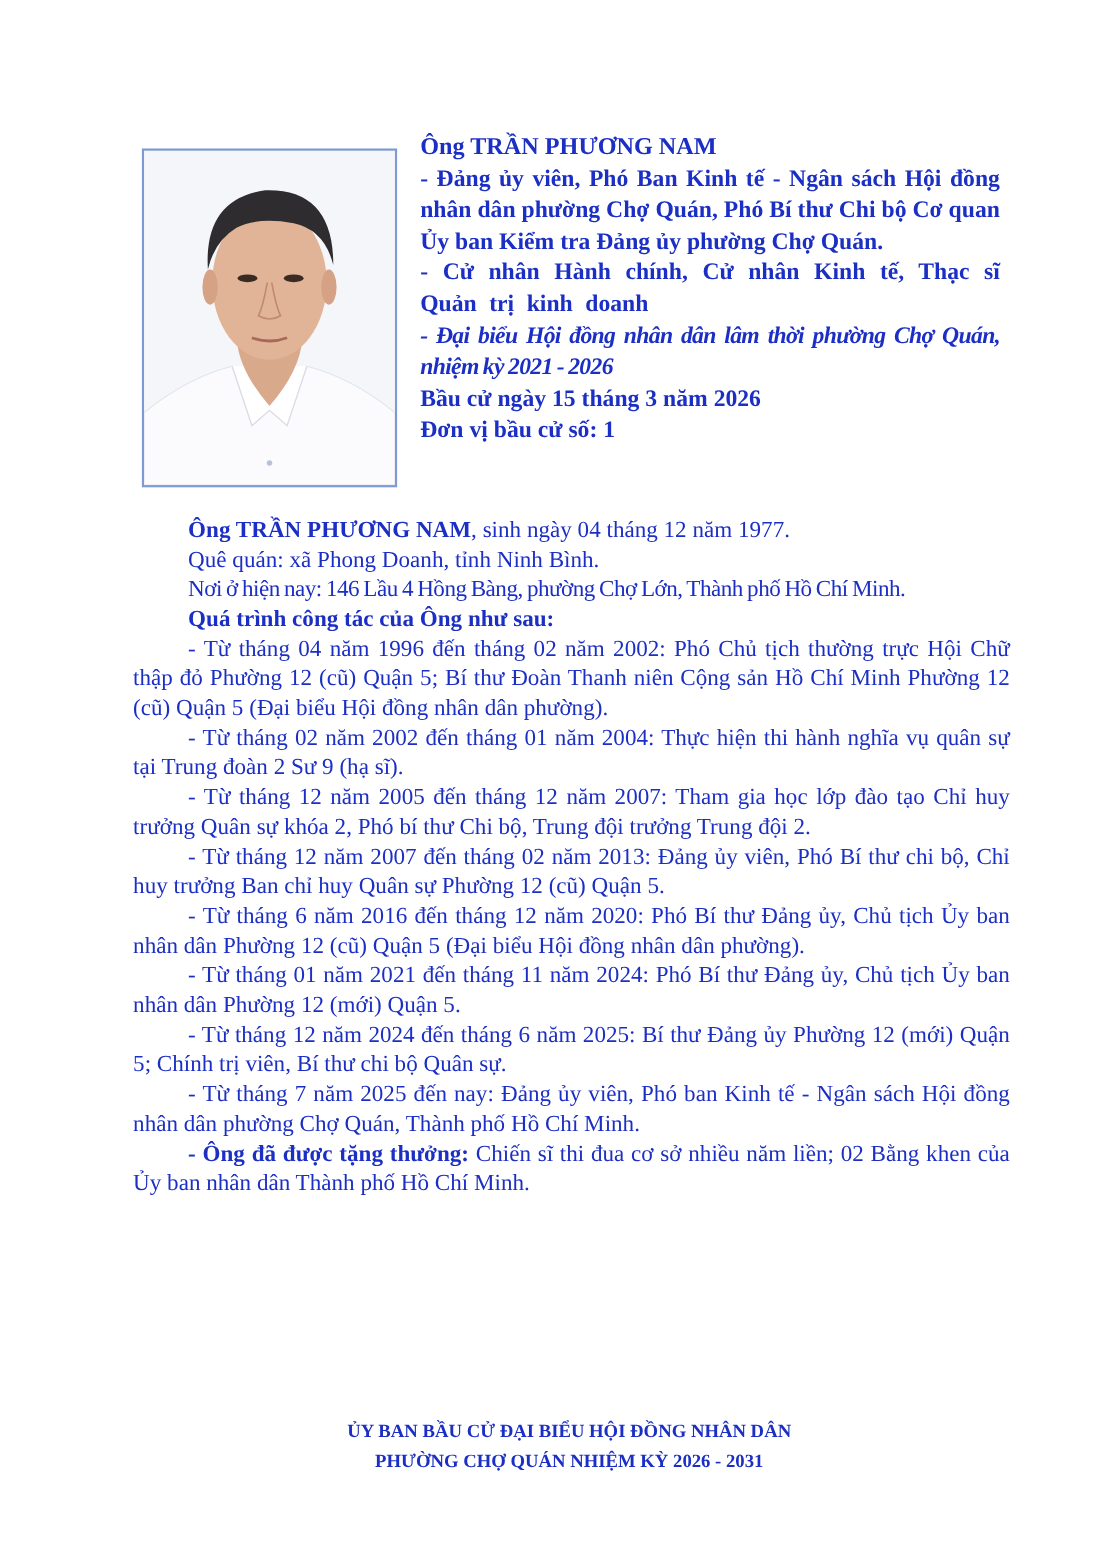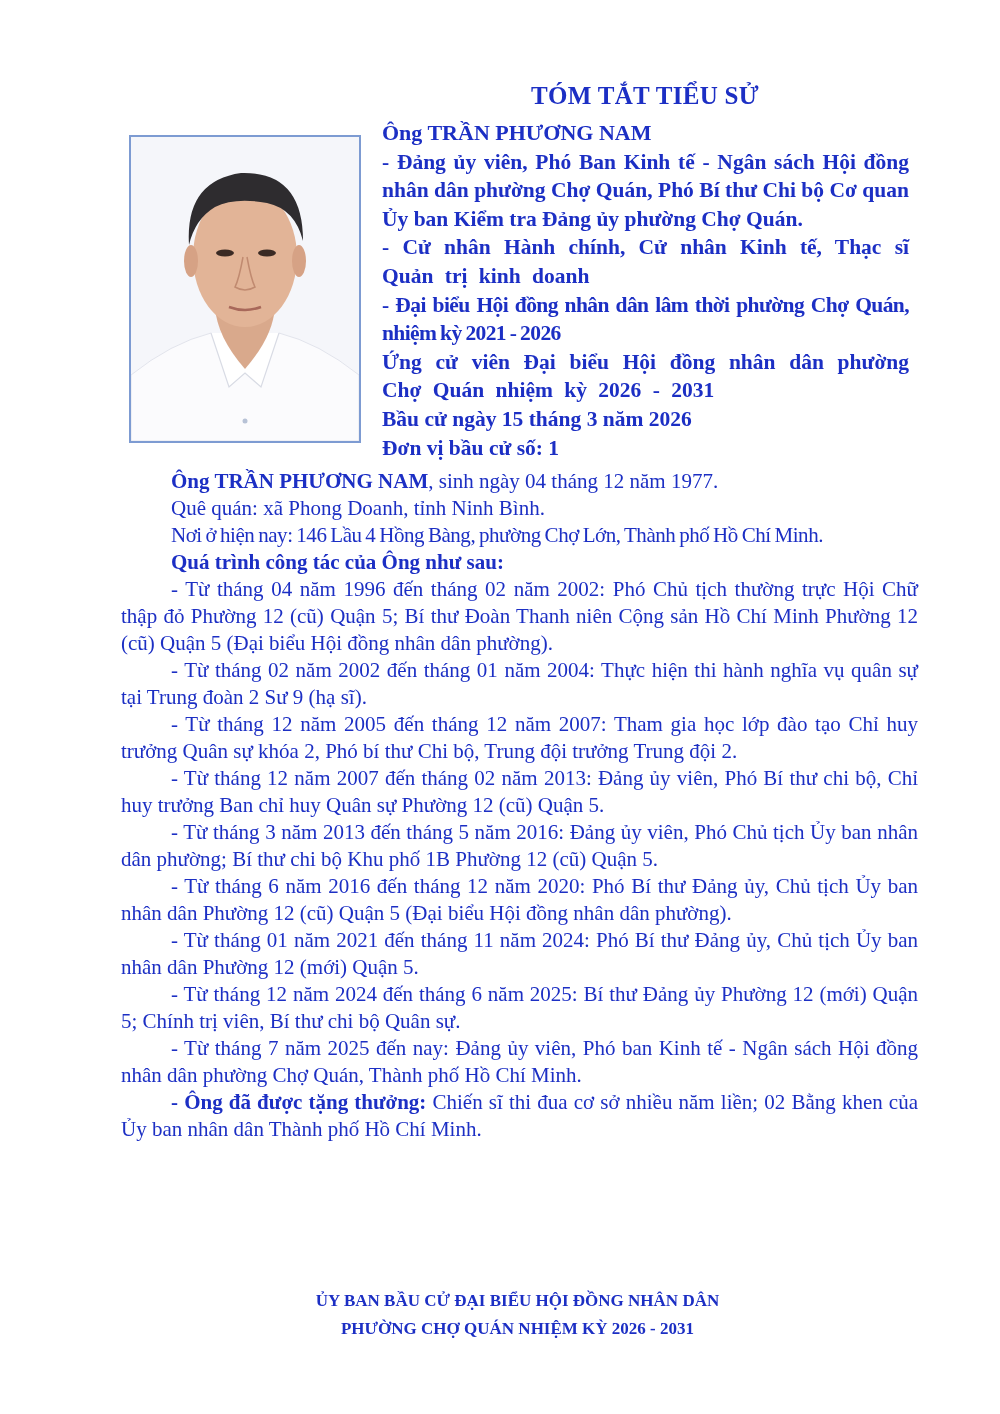--- a/index.html
+++ b/index.html
@@ -11,41 +11,40 @@
                text-align: center; font-weight: bold; font-size: 25px; letter-spacing: 0.3px; }
 
   .photo-frame { position: absolute; left: 129px; top: 135px; width: 228px; height: 304px;
                  border: 2px solid #7d9bd2; background: #f6f7fb; overflow: hidden; }
   .photo-frame svg { display: block; width: 100%; height: 100%; }
 
   .header-block { position: absolute; left: 382px; top: 119px; width: 527px;
                   font-weight: bold; font-size: 21.5px; line-height: 28.6px; }
   .header-block p { margin: 0; text-align: justify; }
   .header-block .name { font-size: 22px; }
-  .header-block .cond { letter-spacing: -0.6px; word-spacing: -1px; }
+  .header-block .cond { letter-spacing: -0.6px; word-spacing: -1px; font-style: italic; }
   .header-block .wide { word-spacing: 6px; }
 
   .body-block { position: absolute; left: 121px; top: 468px; width: 797px;
                 font-size: 21px; line-height: 27px; }
   .body-block p { margin: 0; text-align: justify; }
   .body-block .ind { text-indent: 50px; }
   .body-block .nm { font-weight: bold; }
   .body-block .hd { font-weight: bold; }
   .body-block .tight { letter-spacing: -0.45px; word-spacing: -1px; }
 
   .footer-org { position: absolute; left: 120px; width: 795px; top: 1287px;
                 text-align: center; font-weight: bold; font-size: 17px; line-height: 28px; }
   .footer-org p { margin: 0; }
 </style>
 </head>
 <body>
 
 <div class="page">
 
-  <div class="doc-title">TÓM TẮT TIỂU SỬ</div>
 
   <div class="photo-frame">
     <svg viewBox="0 0 228 304" preserveAspectRatio="none">
       <rect x="0" y="0" width="228" height="304" fill="#f5f6fa"></rect>
 
       <path d="M0 304 L0 238 Q40 206 80 196 L114 236 L148 196 Q188 206 228 238 L228 304 Z" fill="#fbfbfd" stroke="#e2e4ec" stroke-width="1"></path>
       <path d="M80 196 L98 250 L114 236 L130 250 L148 196" fill="#ffffff" stroke="#d8dbe4" stroke-width="1.2"></path>
       <circle cx="114" cy="284" r="2.5" fill="#b7c2d6"></circle>
 
       <path d="M84 170 Q86 200 114 232 Q142 200 144 170 Z" fill="#d9a98c"></path>
@@ -63,35 +62,33 @@
       <path d="M112 120 Q108 142 104 150 Q114 156 124 150 Q120 142 116 120" fill="none" stroke="#c08a70" stroke-width="1.5"></path>
       <path d="M98 170 Q114 176 130 170" fill="none" stroke="#a8685a" stroke-width="2.5"></path>
     </svg>
   </div>
 
   <div class="header-block">
     <p class="name">Ông TRẦN PHƯƠNG NAM</p>
     <p>- Đảng ủy viên, Phó Ban Kinh tế - Ngân sách Hội đồng nhân dân phường Chợ Quán, Phó Bí thư Chi bộ Cơ quan Ủy ban Kiểm tra Đảng ủy phường Chợ Quán.</p>
     <p class="wide">- Cử nhân Hành chính, Cử nhân Kinh tế, Thạc sĩ Quản trị kinh doanh</p>
     <p class="cond">- Đại biểu Hội đồng nhân dân lâm thời phường Chợ Quán, nhiệm kỳ 2021 - 2026</p>
-    <p class="wide">Ứng cử viên Đại biểu Hội đồng nhân dân phường Chợ Quán nhiệm kỳ 2026 - 2031</p>
     <p>Bầu cử ngày 15 tháng 3 năm 2026</p>
     <p>Đơn vị bầu cử số: 1</p>
   </div>
 
   <div class="body-block">
     <p class="ind"><span class="nm">Ông TRẦN PHƯƠNG NAM</span><span>, sinh ngày 04 tháng 12 năm 1977.</span></p>
     <p class="ind">Quê quán: xã Phong Doanh, tỉnh Ninh Bình.</p>
     <p class="ind tight">Nơi ở hiện nay: 146 Lầu 4 Hồng Bàng, phường Chợ Lớn, Thành phố Hồ Chí Minh.</p>
     <p class="ind hd">Quá trình công tác của Ông như sau:</p>
     <p class="ind">- Từ tháng 04 năm 1996 đến tháng 02 năm 2002: Phó Chủ tịch thường trực Hội Chữ thập đỏ Phường 12 (cũ) Quận 5; Bí thư Đoàn Thanh niên Cộng sản Hồ Chí Minh Phường 12 (cũ) Quận 5 (Đại biểu Hội đồng nhân dân phường).</p>
     <p class="ind">- Từ tháng 02 năm 2002 đến tháng 01 năm 2004: Thực hiện thi hành nghĩa vụ quân sự tại Trung đoàn 2 Sư 9 (hạ sĩ).</p>
     <p class="ind">- Từ tháng 12 năm 2005 đến tháng 12 năm 2007: Tham gia học lớp đào tạo Chỉ huy trưởng Quân sự khóa 2, Phó bí thư Chi bộ, Trung đội trưởng Trung đội 2.</p>
     <p class="ind">- Từ tháng 12 năm 2007 đến tháng 02 năm 2013: Đảng ủy viên, Phó Bí thư chi bộ, Chỉ huy trưởng Ban chỉ huy Quân sự Phường 12 (cũ) Quận 5.</p>
-    <p class="ind">- Từ tháng 3 năm 2013 đến tháng 5 năm 2016: Đảng ủy viên, Phó Chủ tịch Ủy ban nhân dân phường; Bí thư chi bộ Khu phố 1B Phường 12 (cũ) Quận 5.</p>
     <p class="ind">- Từ tháng 6 năm 2016 đến tháng 12 năm 2020: Phó Bí thư Đảng ủy, Chủ tịch Ủy ban nhân dân Phường 12 (cũ) Quận 5 (Đại biểu Hội đồng nhân dân phường).</p>
     <p class="ind">- Từ tháng 01 năm 2021 đến tháng 11 năm 2024: Phó Bí thư Đảng ủy, Chủ tịch Ủy ban nhân dân Phường 12 (mới) Quận 5.</p>
     <p class="ind">- Từ tháng 12 năm 2024 đến tháng 6 năm 2025: Bí thư Đảng ủy Phường 12 (mới) Quận 5; Chính trị viên, Bí thư chi bộ Quân sự.</p>
     <p class="ind">- Từ tháng 7 năm 2025 đến nay: Đảng ủy viên, Phó ban Kinh tế - Ngân sách Hội đồng nhân dân phường Chợ Quán, Thành phố Hồ Chí Minh.</p>
     <p class="ind"><span class="hd">- Ông đã được tặng thưởng:</span><span> Chiến sĩ thi đua cơ sở nhiều năm liền; 02 Bằng khen của Ủy ban nhân dân Thành phố Hồ Chí Minh.</span></p>
   </div>
 
   <div class="footer-org">
     <p>ỦY BAN BẦU CỬ ĐẠI BIỂU HỘI ĐỒNG NHÂN DÂN</p>
     <p>PHƯỜNG CHỢ QUÁN NHIỆM KỲ 2026 - 2031</p>

